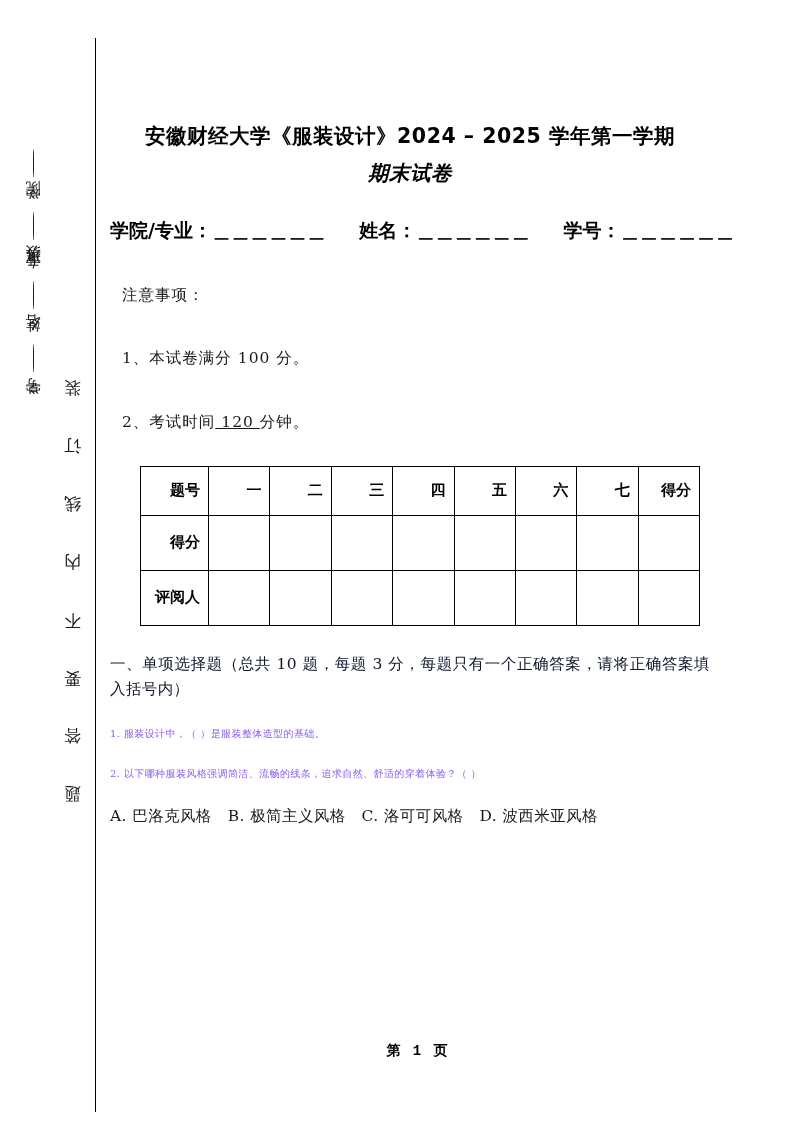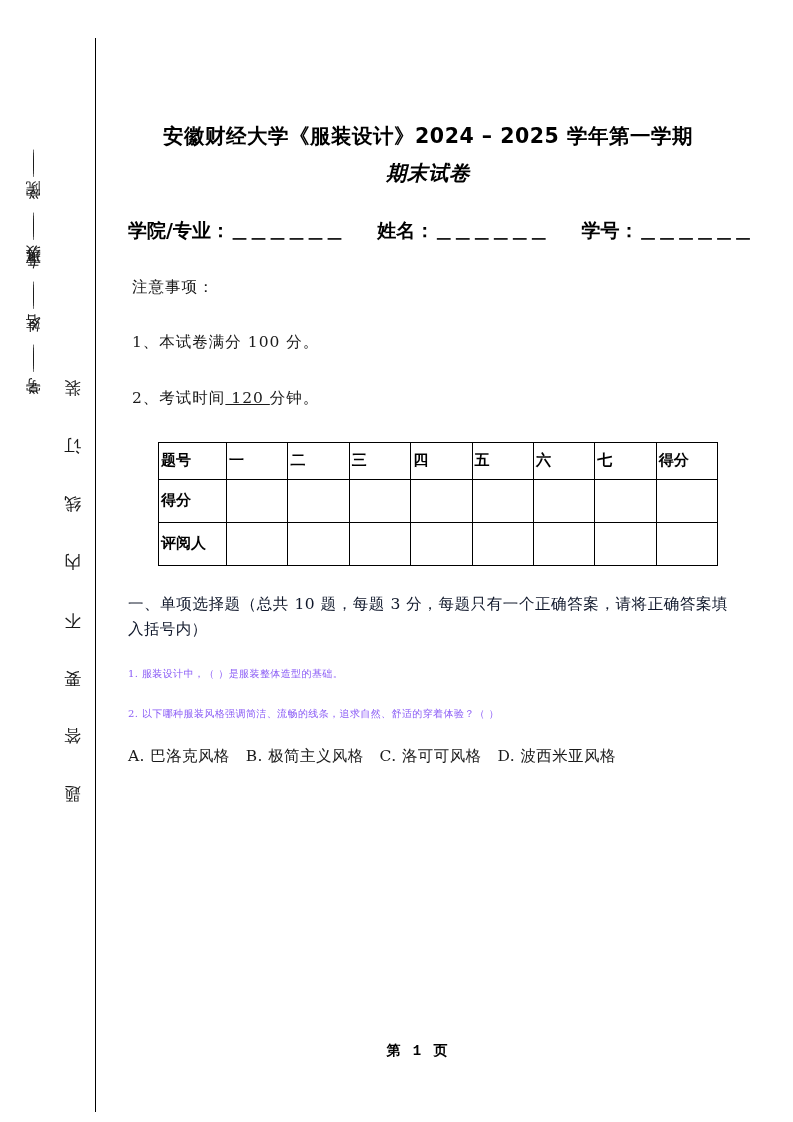--- a/index.html
+++ b/index.html
@@ -58,21 +58,21 @@
     top: 352px;
     transform: rotate(180deg);
     font-size: 17px;
     letter-spacing: 58px;
     font-family: "DejaVu Serif", "Liberation Serif", serif;
   }
 
   
   #content {
     position: absolute;
-    left: 128px;
+    left: 110px;
     top: 0;
     width: 600px;
   }
 
   #doc-title {
     margin: 0;
     padding-top: 118px;
     font-family: "DejaVu Sans", "Liberation Sans", sans-serif;
     font-weight: bold;
     font-size: 20.5px;
@@ -89,48 +89,48 @@
     text-align: center;
     font-family: "DejaVu Sans", "Liberation Sans", sans-serif;
     font-weight: bold;
     font-size: 19px;
     color: #000000;
     white-space: nowrap;
   }
   #info-line .gap { display: inline-block; width: 20px; }
 
   .note {
-    margin: 4px;
+    margin: 12px;
     padding-top: 28px;
     font-size: 15.5px;
     line-height: 1.5;
     letter-spacing: 1px;
     color: #1a1a1a;
   }
   .note .u {
     text-decoration: underline;
   }
 
   
   #score-table {
     margin: 32px 0 0 30px;
     border-collapse: collapse;
     table-layout: fixed;
     width: 560px;
   }
   #score-table td {
     border: 1.3px solid #000000;
-    text-align: left;
+    text-align: right;
     vertical-align: middle;
     font-family: "DejaVu Sans", "Liberation Sans", sans-serif;
     font-weight: bold;
     font-size: 15px;
     color: #000000;
     height: 38px;
-    padding: 2px;
+    padding: 8px;
   }
   #score-table tr:first-child td { height: 32px; }
   #score-table col.first { width: 68px; }
 
   
   .section-head {
     margin: 0;
     padding-top: 26px;
     font-size: 15.5px;
     line-height: 1.62;

